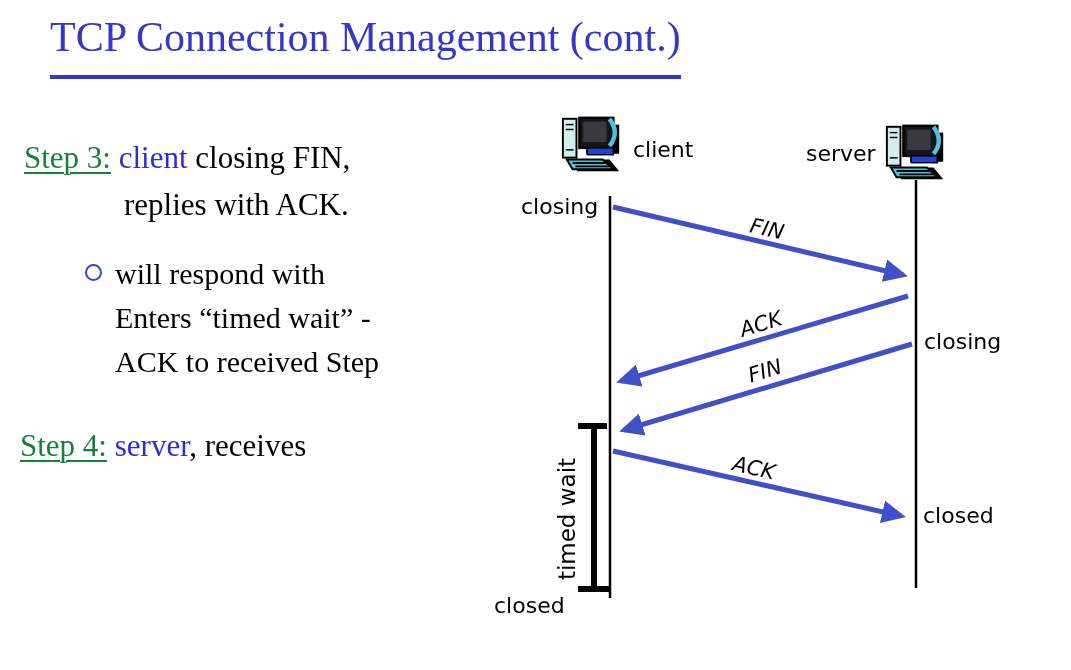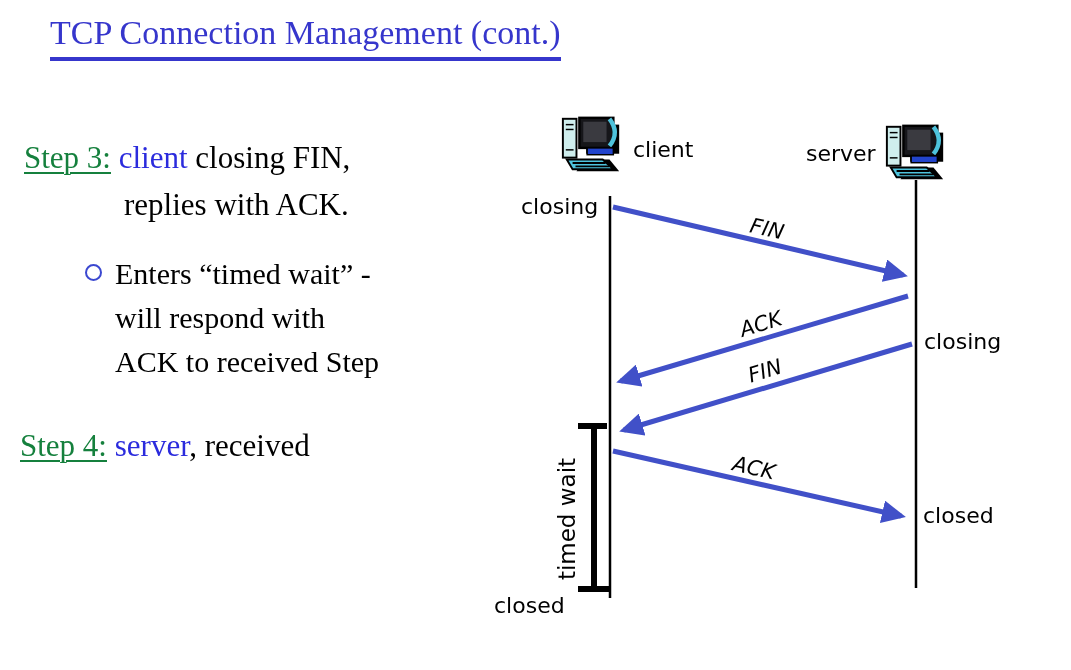--- a/index.html
+++ b/index.html
@@ -4,22 +4,22 @@
 <style>
   html,body{margin:0;padding:0;background:#888;}
   .slide{
     position:relative; width:1071px; height:670px; background:#ffffff;
     overflow:hidden; font-family:"Liberation Serif","DejaVu Serif",serif;
     color:#000;
   }
   
   .title{position:absolute; left:50px; top:14px;}
   .title-text{
-    display:inline-block; font-size:34px; color:#3636cc;
-    border-bottom:4px solid #3636cc; padding-bottom:6px; line-height:1.1;
+    display:inline-block; font-size:42px; color:#3636cc;
+    border-bottom:4px solid #3636cc; padding-bottom:15px; line-height:1.1;
     letter-spacing:0px; white-space:nowrap;
   }
   
   .step{position:absolute; font-size:31px; line-height:47px; white-space:nowrap;}
   .step-label{color:#15803d; text-decoration:underline; text-decoration-thickness:2px; text-underline-offset:4px;}
   .actor{color:#2b2bdd;}
   .step-l2{margin-left:100px; white-space:pre-wrap;}
   
   .bullet{position:absolute; font-size:30px; line-height:44px;}
   .ring{
@@ -56,28 +56,28 @@
   </div>
 
   <div class="step" style="left:24px; top:134px;">
     <div><span class="step-label">Step 3:</span> <span class="actor">client</span><span> closing FIN,</span></div>
     <div class="step-l2">replies with ACK.</div>
   </div>
 
   <div class="bullet" style="left:85px; top:252px;">
     <span class="ring"></span>
     <div class="bullet-lines">
+      <div>will respond with</div>
       <div>Enters “timed wait” -</div>
-      <div>will respond with</div>
       <div>ACK to received Step</div>
     </div>
   </div>
 
   <div class="step" style="left:20px; top:422px;">
-    <div><span class="step-label">Step 4:</span> <span class="actor">server</span><span>, received</span></div>
+    <div><span class="step-label">Step 4:</span> <span class="actor">server</span><span>, receives</span></div>
   </div>
 
   <svg class="overlay" viewBox="0 0 1071 670" aria-hidden="true">
     <defs>
       <marker id="ah" markerWidth="5.2" markerHeight="4.6" refX="3.8" refY="2.3" orient="auto" markerUnits="strokeWidth">
         <path d="M0,0 L4.8,2.3 L0,4.6 Z" fill="#4150c8"></path>
       </marker>
     </defs>
     <line class="lifeline" x1="610" y1="196" x2="610" y2="598"></line>
     <line class="lifeline" x1="916" y1="180" x2="916" y2="588"></line>

